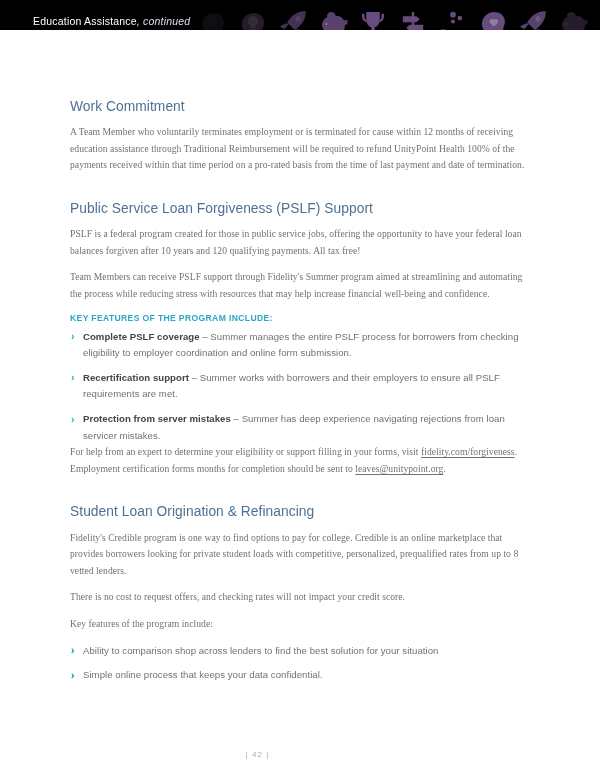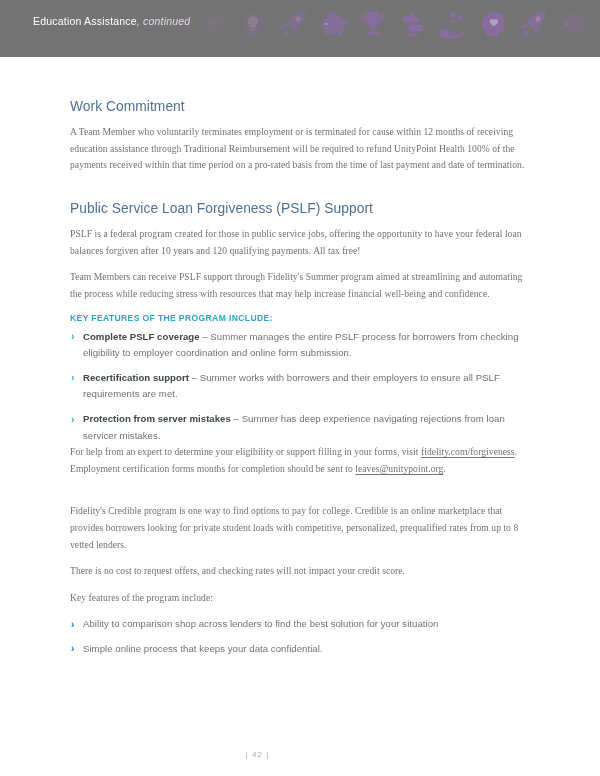--- a/index.html
+++ b/index.html
@@ -14,22 +14,22 @@
     overflow: hidden;
     position: relative;
   }
 
   
   .header-band {
     position: absolute;
     top: 0;
     left: 0;
     width: 600px;
-    height: 57px;
-    background: #737373;
+    height: 30px;
+    background: #000000;
     overflow: hidden;
   }
   .header-title {
     position: absolute;
     left: 33px;
     top: 15px;
     font-size: 10.5px;
     color: #ffffff;
     letter-spacing: 0.2px;
     white-space: nowrap;
@@ -304,20 +304,21 @@
       </li>
       <li>
         <span class="chev">›</span><span class="b-strong">Protection from server mistakes</span><span> – Summer has deep experience navigating rejections from loan servicer mistakes.</span>
       </li>
     </ul>
 
     <p class="body-text after-list"><span>For help from an expert to determine your eligibility or support filling in your forms, visit </span><a class="doc-link" href="#">fidelity.com/forgiveness</a><span>.  Employment certification forms months for completion should be sent to </span><a class="doc-link" href="#">leaves@unitypoint.org</a><span>.</span></p>
   </section>
 
   <section class="sec-gap-top">
+    <h2 class="section-heading">Student Loan Origination &amp; Refinancing</h2>
 
     <p class="body-text">Fidelity's Credible program is one way to find options to pay for college. Credible is an online marketplace that provides borrowers looking for private student loads with competitive, personalized, prequalified rates from up to 8 vetted lenders.</p>
 
     <p class="body-text">There is no cost to request offers, and checking rates will not impact your credit score.</p>
 
     <p class="body-text">Key features of the program include:</p>
 
     <ul class="bullets tight-list">
       <li>
         <span class="chev">›</span>

